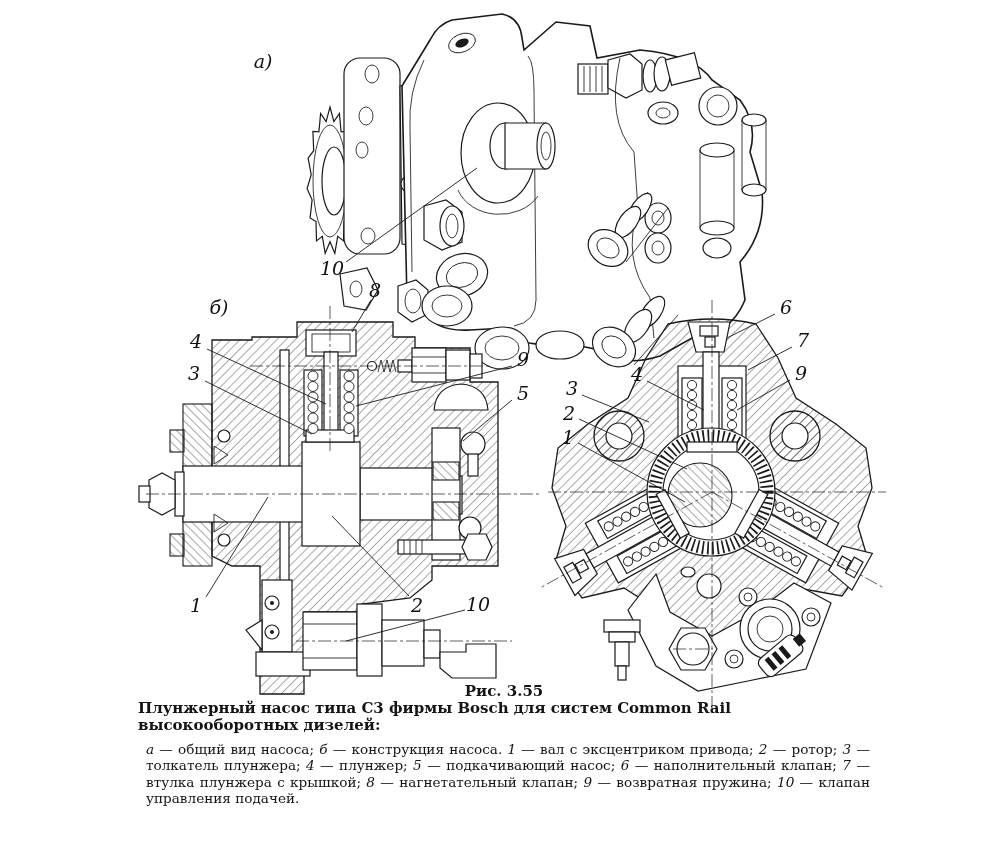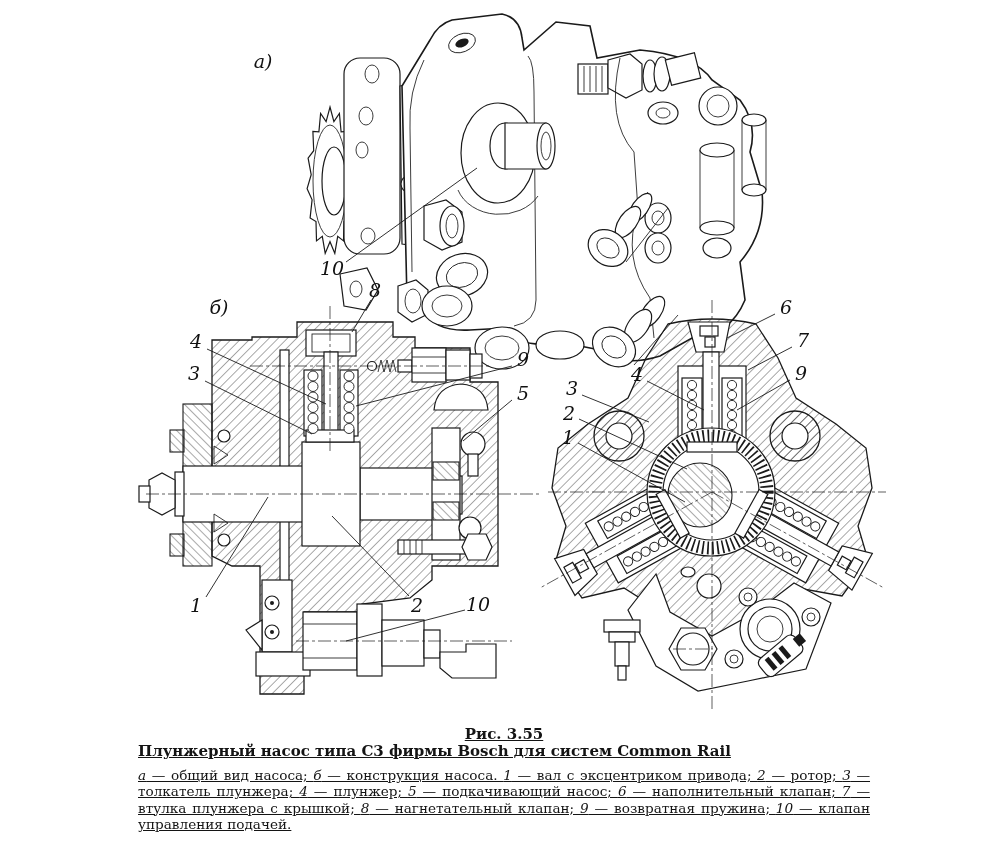--- a/index.html
+++ b/index.html
@@ -10,24 +10,24 @@
   .o2 {fill:#fff;stroke:#1a1a1a;stroke-width:1.6;}
   .h  {fill:url(#hp);stroke:#1a1a1a;stroke-width:1.3;}
   .h2 {fill:url(#hp2);stroke:#1a1a1a;stroke-width:1.1;}
   .d  {fill:none;stroke:#1a1a1a;stroke-width:0.85;}
   .cl {fill:none;stroke:#1a1a1a;stroke-width:0.7;stroke-dasharray:13 3 3 3;}
   .sc {fill:#fff;stroke:#1a1a1a;stroke-width:0.9;}
   .ink{fill:#1a1a1a;stroke:none;}
   .tick{fill:none;stroke:#1a1a1a;stroke-width:13;stroke-dasharray:1.7 3.3;}
   .lbl{font:italic 19px "DejaVu Serif",serif;fill:#111;text-anchor:middle;}
   .leader{stroke:#1a1a1a;stroke-width:0.9;}
-  .caption{position:absolute;left:138px;top:726px;width:732px;color:#141414;text-decoration:underline;}
+  .caption{position:absolute;left:138px;top:683px;width:732px;color:#141414;}
   .fig-num{text-align:center;font-weight:bold;font-size:15px;line-height:17px;}
   .fig-title{font-weight:bold;font-size:15px;line-height:17px;}
-  .legend{margin:7px 0 0 0;font-size:13.6px;line-height:16.3px;text-align:justify;}
+  .legend{margin:7px 0 0 8px;font-size:13.6px;line-height:16.3px;text-align:justify;}
   .legend i{font-style:italic;}
 </style>
 </head>
 <body>
 
 <div class="page">
 
 <svg width="1000" height="850" viewBox="0 0 1000 850">
   <defs>
     <pattern id="hp" width="6.5" height="6.5" patternUnits="userSpaceOnUse" patternTransform="rotate(45)">
@@ -388,16 +388,17 @@
         <g>
           <line x1="578" y1="443" x2="685" y2="502" class="leader"></line>
           <text x="568" y="444" class="lbl">1</text>
         </g>
       </g>
 </svg>
 
 <div class="caption">
   <div class="fig-num">Рис. 3.55</div>
   <div class="fig-title">Плунжерный насос типа С3 фирмы Bosch для систем Common Rail</div>
+  <div class="fig-title">высокооборотных дизелей:</div>
   <p class="legend" id="legend"><i>а</i> — общий вид насоса; <i>б</i> — конструкция насоса. <i>1</i> — вал с эксцентриком привода; <i>2</i> — ротор; <i>3</i> — толкатель плунжера; <i>4</i> — плунжер; <i>5</i> — подкачивающий насос; <i>6</i> — наполнительный клапан; <i>7</i> — втулка плунжера с крышкой; <i>8</i> — нагнетательный клапан; <i>9</i> — возвратная пружина; <i>10</i> — клапан управления подачей.</p>
 </div>
 
 </div>
 
 </body></html>

